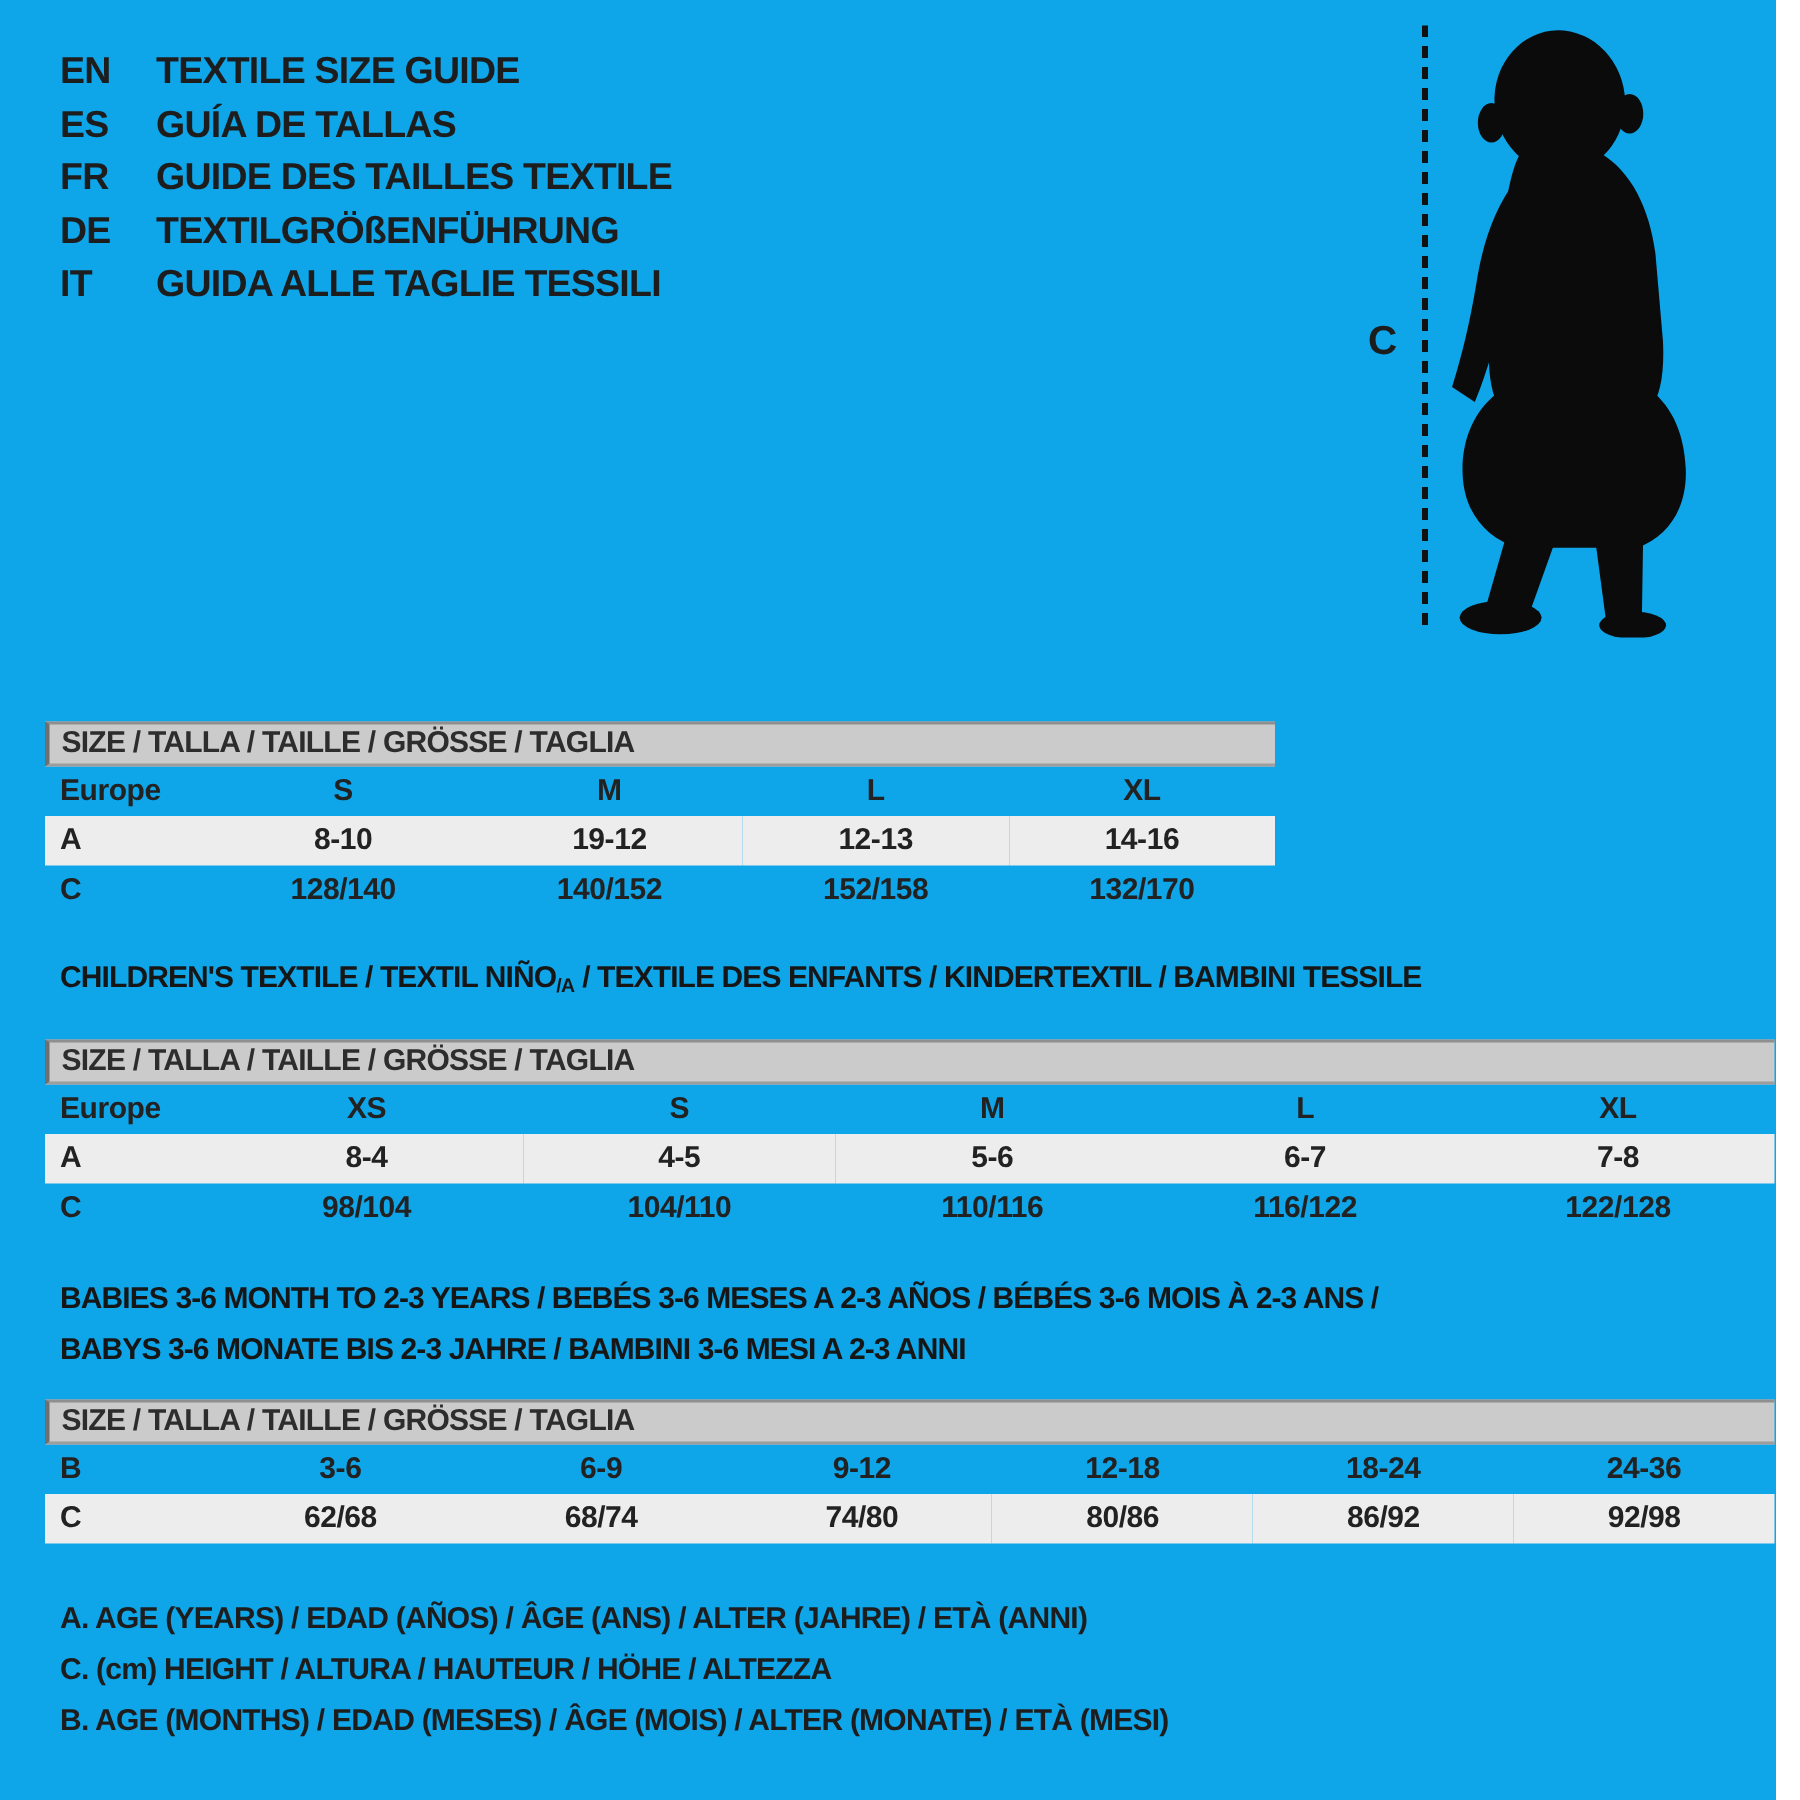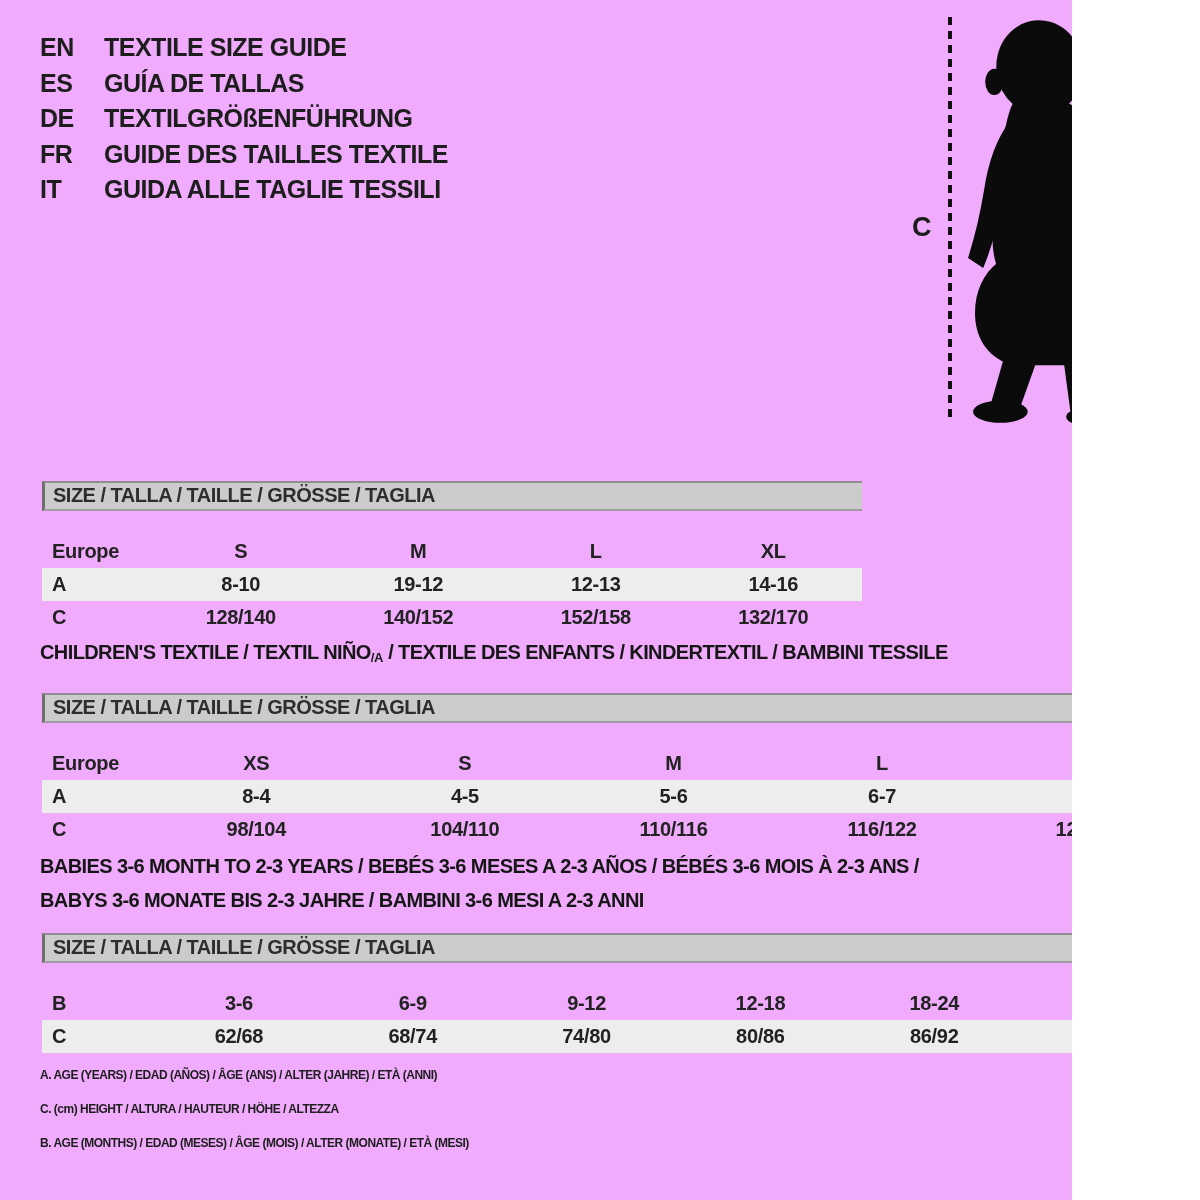--- a/index.html
+++ b/index.html
@@ -1,18 +1,18 @@
 <!DOCTYPE html>
 <html><head>
 <meta charset="utf-8">
 <style>
   html,body { margin:0; padding:0; background:#ffffff; }
   .canvas {
-    position:relative; width:1072px; height:1200px;
-    background:#f0abfc; overflow:hidden;
+    position:relative; width:1184px; height:1200px;
+    background:#0ea5e9; overflow:hidden;
     font-family:"Liberation Sans", sans-serif;
     color:#1d1d1d;
   }
 
   
   .lang { position:absolute; left:40px; top:30px; }
   .lang-row { display:flex; height:35.5px; align-items:center; }
   .lang-code { width:64px; font-weight:bold; font-size:25px; letter-spacing:-0.5px; }
   .lang-label { font-weight:bold; font-size:25px; letter-spacing:-0.5px; white-space:nowrap; }
 
@@ -27,62 +27,62 @@
 
   
   .section-title {
     position:absolute; left:40px; font-weight:bold; font-size:20px;
     letter-spacing:-0.6px; white-space:nowrap; color:#161616;
   }
   .section-title .sub { font-size:13px; position:relative; top:3px; letter-spacing:-0.3px; }
   .two-line { line-height:34px; }
 
   
-  .size-table { position:absolute; left:42px; }
+  .size-table { position:absolute; left:30px; }
   .size-bar {
     box-sizing:border-box; height:30px; background:#cbcbcb;
     border-top:2px solid #8f8f8f; border-bottom:2px solid #9d9d9d; border-left:3px solid #6f6f6f;
     color:#2d2d2d; font-weight:bold; font-size:20px; letter-spacing:-0.5px;
     line-height:25px; padding-left:8px; white-space:nowrap; overflow:hidden;
   }
-  table.sizes { border-collapse:collapse; table-layout:fixed; width:100%;margin-top:24px; }
+  table.sizes { border-collapse:collapse; table-layout:fixed; width:100%; }
   table.sizes td {
     height:33px; font-weight:bold; font-size:20px; letter-spacing:-0.3px;
     text-align:center; padding:0; color:#222;
   }
   table.sizes td.first { text-align:left; padding-left:10px; }
   tr.stripe { background:#ededed; }
   .w820 { width:820px; }
   .w1153 { width:1153px; }
 
   
   .legend { position:absolute; left:40px; top:1068px; }
-  .legend-line { height:34px; font-weight:bold; font-size:12px; letter-spacing:-0.5px; white-space:nowrap; }
+  .legend-line { height:34px; font-weight:bold; font-size:20px; letter-spacing:-0.5px; white-space:nowrap; }
 </style>
 </head>
 <body>
 
 <div class="canvas">
 
   <div class="lang">
     <div class="lang-row">
       <span class="lang-code">EN</span>
       <span class="lang-label">TEXTILE SIZE GUIDE</span>
     </div>
     <div class="lang-row">
       <span class="lang-code">ES</span>
       <span class="lang-label">GUÍA DE TALLAS</span>
     </div>
     <div class="lang-row">
+      <span class="lang-code">FR</span>
+      <span class="lang-label">GUIDE DES TAILLES TEXTILE</span>
+    </div>
+    <div class="lang-row">
       <span class="lang-code">DE</span>
       <span class="lang-label">TEXTILGRÖßENFÜHRUNG</span>
-    </div>
-    <div class="lang-row">
-      <span class="lang-code">FR</span>
-      <span class="lang-label">GUIDE DES TAILLES TEXTILE</span>
     </div>
     <div class="lang-row">
       <span class="lang-code">IT</span>
       <span class="lang-label">GUIDA ALLE TAGLIE TESSILI</span>
     </div>
   </div>
 
   <div class="figure">
     <div class="figure-label">C</div>
     <div class="dash-line"></div>

